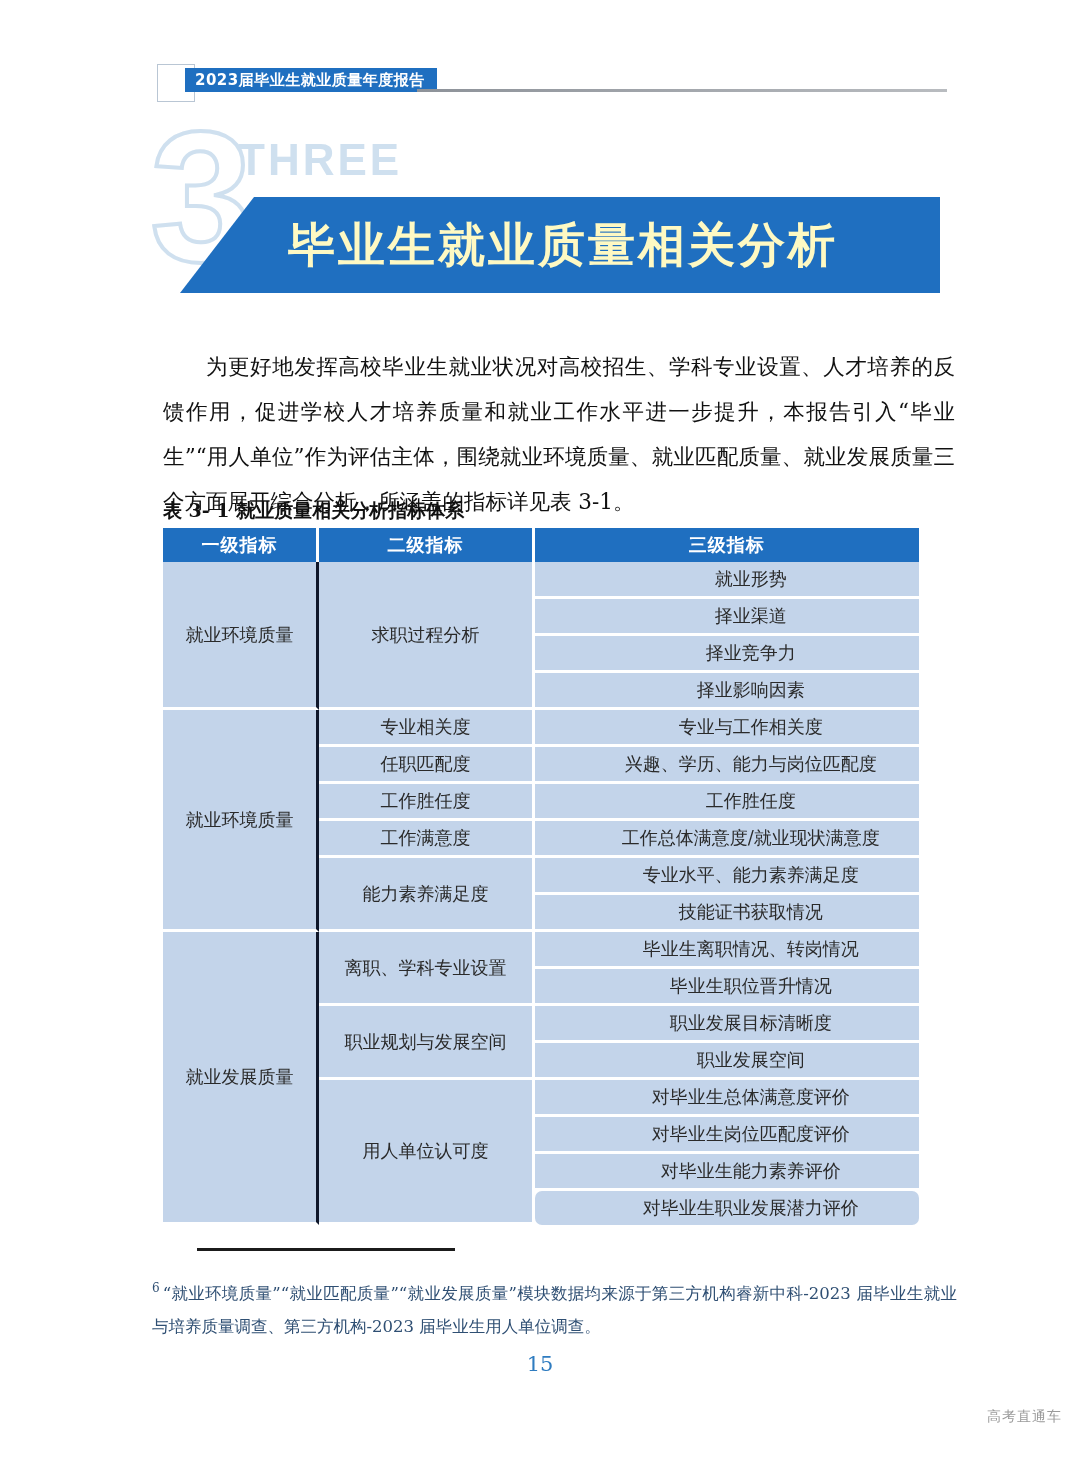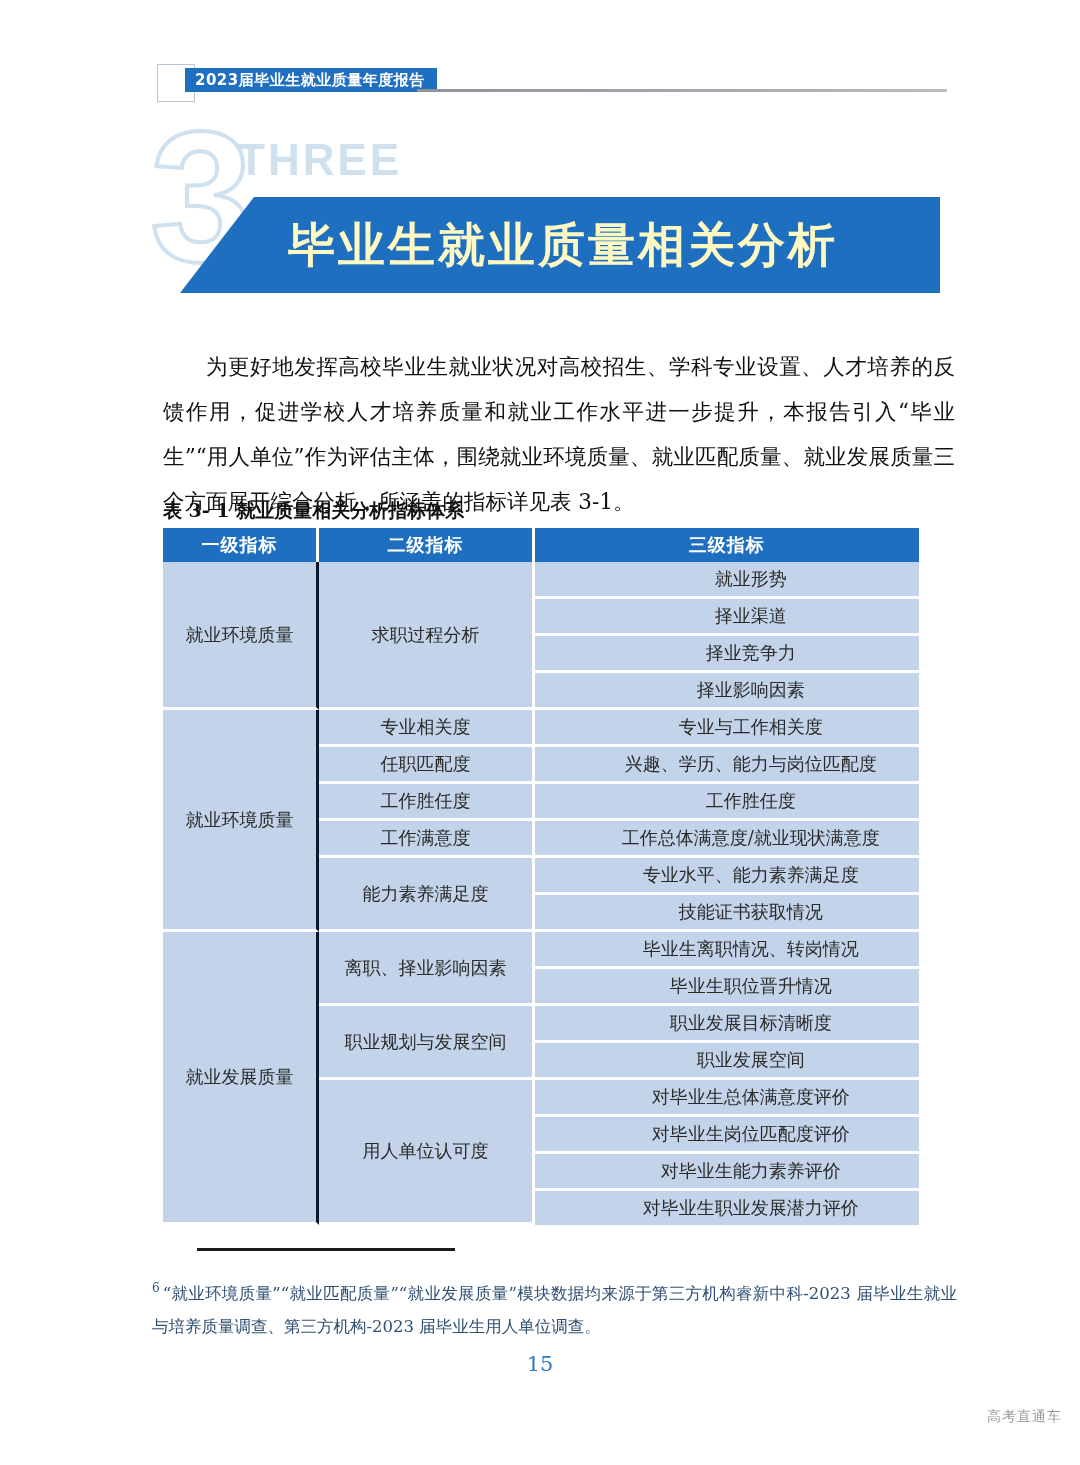--- a/index.html
+++ b/index.html
@@ -169,21 +169,21 @@
     font-size: 18px;
     height: 34px;
     font-family: "DejaVu Serif", "Liberation Serif", serif;
     border-bottom: 3px solid #ffffff;
     border-right: 3px solid #ffffff;
   }
   #indicator-table tbody td.lvl1 {
     border-right: 3px solid #0f172a;
   }
   #indicator-table tbody td.last-col { border-right: none; padding-left: 48px; }
-  #indicator-table tbody tr:last-child td { border-bottom: none; }
+  #indicator-table tbody tr:last-child td { border-bottom: none; border-radius: 7px; }
   #indicator-table tbody td.group-cell {
     border-bottom: 3px solid #ffffff;
   }
   .col-a { width: 164px; }
   .col-b { width: 226px; }
   .col-c { width: 402px; }
 
   
   #footnote-rule {
     position: absolute;
@@ -301,21 +301,21 @@
       </tr>
       <tr>
         <td class="lvl2 group-cell" rowspan="2">能力素养满足度</td>
         <td class="lvl3 last-col">专业水平、能力素养满足度</td>
       </tr>
       <tr>
         <td class="lvl3 last-col">技能证书获取情况</td>
       </tr>
       <tr>
         <td class="lvl1 group-cell" rowspan="8">就业发展质量</td>
-        <td class="lvl2 group-cell" rowspan="2">离职、择业影响因素</td>
+        <td class="lvl2 group-cell" rowspan="2">离职、学科专业设置</td>
         <td class="lvl3 last-col">毕业生离职情况、转岗情况</td>
       </tr>
       <tr>
         <td class="lvl3 last-col">毕业生职位晋升情况</td>
       </tr>
       <tr>
         <td class="lvl2 group-cell" rowspan="2">职业规划与发展空间</td>
         <td class="lvl3 last-col">职业发展目标清晰度</td>
       </tr>
       <tr>

